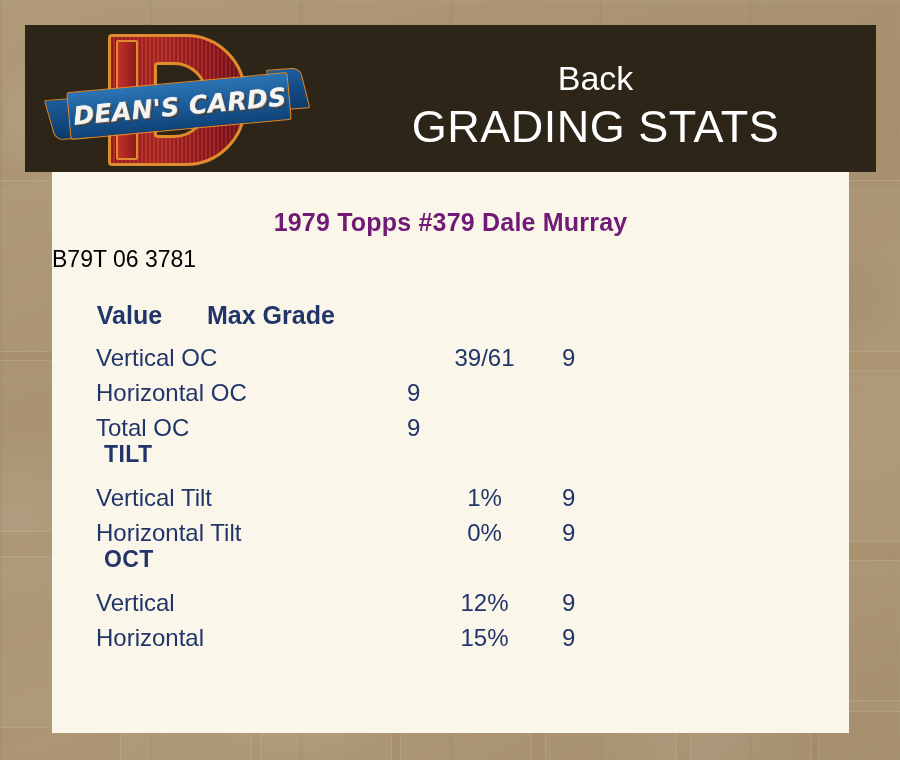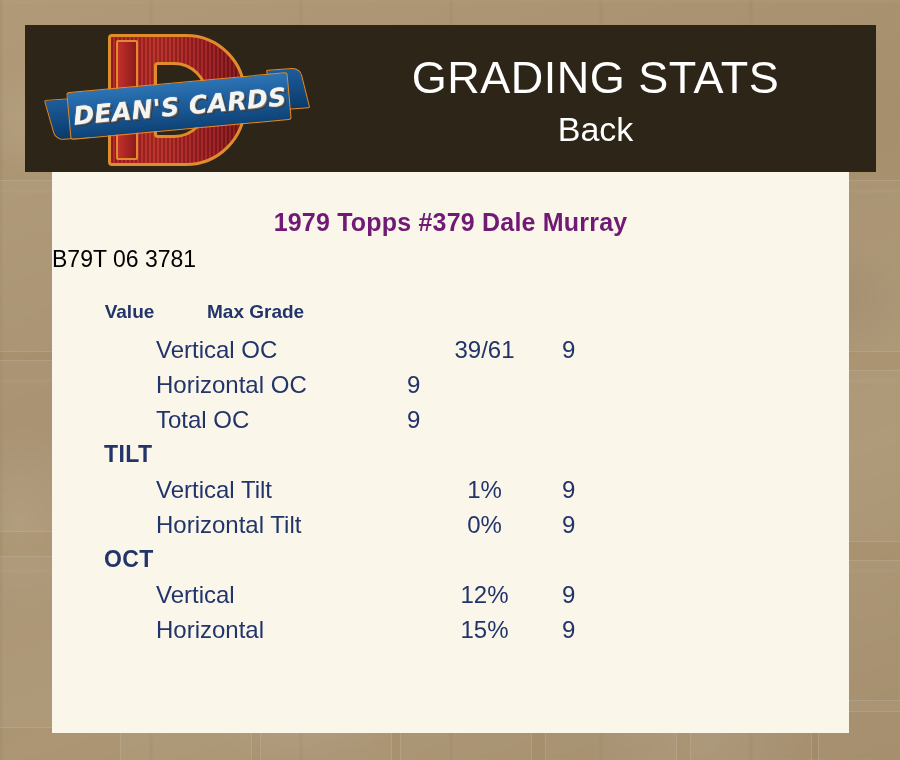--- a/index.html
+++ b/index.html
@@ -114,22 +114,22 @@
     margin-top:9px;
   }
 
   
   #stats{margin-top:28px;color:#22356b;}
   .srow{display:flex;align-items:baseline;height:35px;}
   .c-label{width:355px;padding-left:100px;box-sizing:border-box;font-size:24px;}
   .c-value{width:155px;text-align:center;font-size:24px;}
   .c-grade{width:180px;text-align:left;font-size:24px;}
   .group-head .c-label{padding-left:52px;font-weight:bold;font-size:23px;letter-spacing:.4px;}
-  .header-row .c-value,.header-row .c-grade{font-weight:bold;font-size:19px;}
-  .detail .c-label{padding-left:104px;}
+  .header-row .c-value,.header-row .c-grade{font-weight:bold;font-size:25px;}
+  .detail .c-label{padding-left:44px;margin-top:8px;}
 </style>
 </head>
 <body>
 
 <div id="bg-texture"></div>
 <div id="bg-cards">
   <div class="mini" style="left:-10px;top:180px;width:120px;height:170px;"></div>
   <div class="mini" style="left:-10px;top:360px;width:120px;height:170px;"></div>
   <div class="mini" style="left:-10px;top:556px;width:120px;height:170px;"></div>
   <div class="mini" style="left:120px;top:700px;width:130px;height:120px;"></div>
@@ -154,22 +154,22 @@
     </div>
     <div class="ribbon">
       <div class="rb-tail left"></div>
       <div class="rb-tail right"></div>
       <div class="rb-band"></div>
       <div class="rb-text">DEAN'S CARDS</div>
     </div>
   </div>
 
   <div id="header-titles">
+    <div id="side-title">Back</div>
     <div id="grading-title">GRADING STATS</div>
-    <div id="side-title">Back</div>
   </div>
 </div>
 
 <div id="panel">
 
   <div id="card-title">1979 Topps #379 Dale Murray</div>
   <div id="card-serial">B79T 06 3781</div>
 
   <div id="stats">
 

